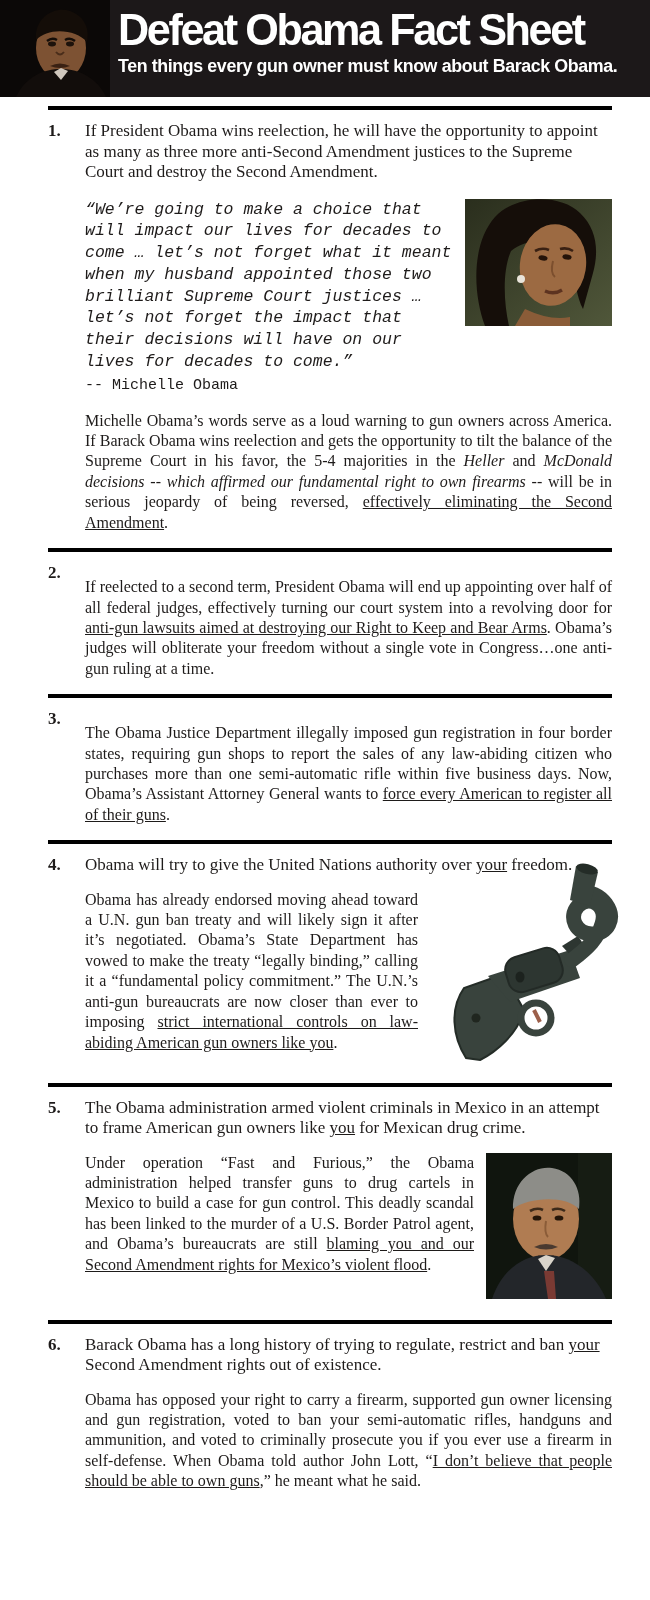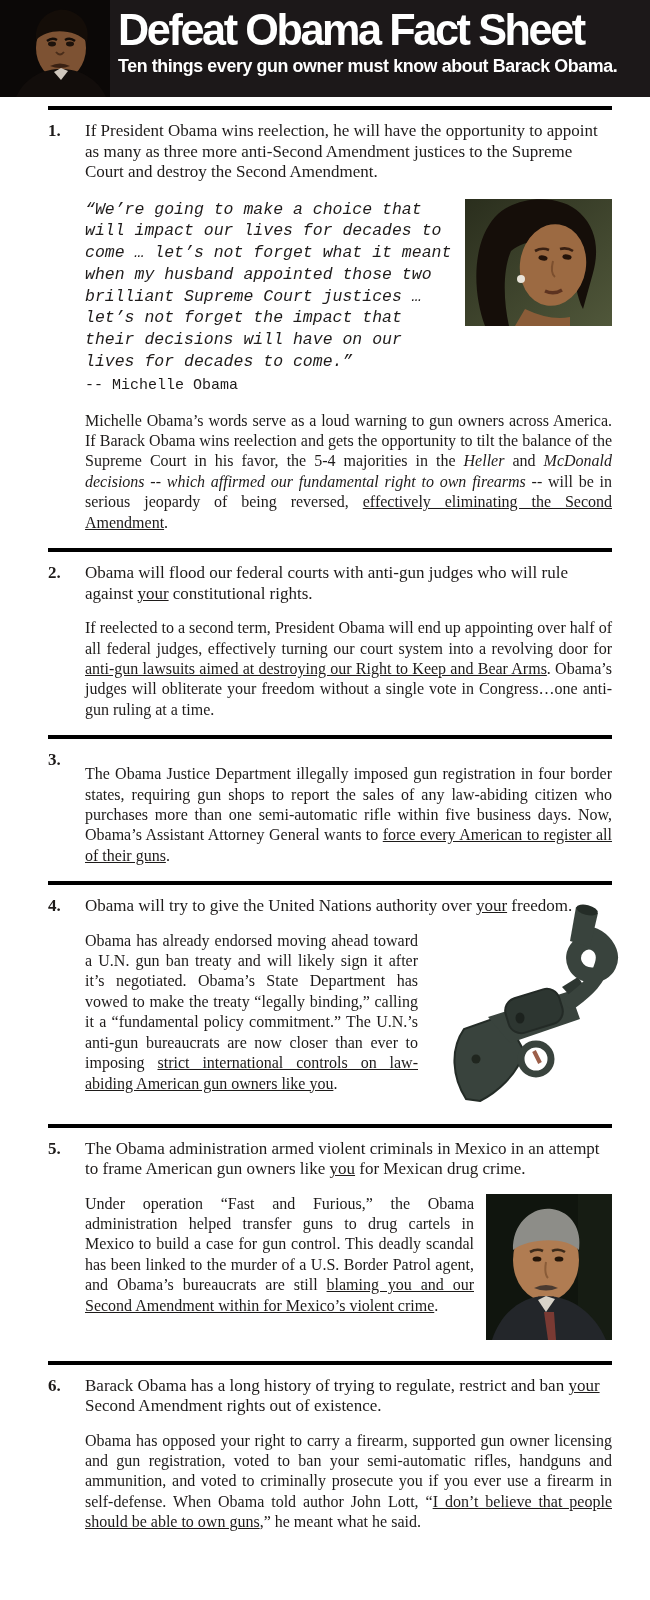--- a/index.html
+++ b/index.html
@@ -99,21 +99,20 @@
           <div class="attribution">-- Michelle Obama</div>
         </div>
         <div class="bodytext para"><span>Michelle Obama’s words serve as a loud warning to gun owners across America.  If Barack Obama wins reelection and gets the opportunity to tilt the balance of the Supreme Court in his favor, the 5-4 majorities in the </span><span class="it">Heller</span><span> and </span><span class="it">McDonald decisions -- which affirmed our fundamental right to own firearms</span><span> -- will be in serious jeopardy of being reversed, </span><span class="ul">effectively eliminating the Second Amendment</span><span>.</span></div>
       </div>
     </div>
 
     <div class="rule"></div>
     <div class="fact">
       <div class="num">2.</div>
       <div class="fact-body">
-        <div class="heading"><span>Obama will flood our federal courts with anti-gun judges who will rule against </span><span class="ul">your</span><span> constitutional rights.</span></div>
         <div class="bodytext"><span>If reelected to a second term, President Obama will end up appointing over half of all federal judges, effectively turning our court system into a revolving door for </span><span class="ul">anti-gun lawsuits aimed at destroying our Right to Keep and Bear Arms</span><span>.  Obama’s judges will obliterate your freedom without a single vote in Congress…one anti-gun ruling at a time.</span></div>
       </div>
     </div>
 
     <div class="rule"></div>
     <div class="fact">
       <div class="num">3.</div>
       <div class="fact-body">
         <div class="bodytext"><span>The Obama Justice Department illegally imposed gun registration in four border states, requiring gun shops to report the sales of any law-abiding citizen who purchases more than one semi-automatic rifle within five business days.  Now, Obama’s Assistant Attorney General wants to </span><span class="ul">force every American to register all of their guns</span><span>.</span></div>
       </div>
@@ -170,21 +169,21 @@
               <ellipse cx="51" cy="65" rx="4.4" ry="2.6" fill="#241508"></ellipse>
               <ellipse cx="73" cy="65" rx="4.4" ry="2.6" fill="#241508"></ellipse>
               <path d="M60,68 q-2,12 2,16" stroke="#8a5c38" stroke-width="2" fill="none"></path>
               <path d="M48,94 q12,-6 24,0 q-12,5 -24,0 Z" fill="#4a3a30"></path>
               <path d="M52,103 q8,5 16,0" stroke="#6e4328" stroke-width="2.6" fill="none"></path>
               <path d="M6,146 C16,116 38,102 60,102 C84,102 108,118 120,146 Z" fill="#23262a"></path>
               <path d="M52,106 l8,12 9,-13 -9,-3 Z" fill="#d9d4ca"></path>
               <path d="M58,118 l4,28 8,0 -2,-28 Z" fill="#7a3a33"></path>
             </svg>
           </span>
-          <span>Under operation “Fast and Furious,” the Obama administration helped transfer guns to drug cartels in Mexico to build a case for gun control.  This deadly scandal has been linked to the murder of a U.S. Border Patrol agent, and Obama’s bureaucrats are still </span><span class="ul">blaming you and our Second Amendment within for Mexico’s violent crime</span><span>.</span>
+          <span>Under operation “Fast and Furious,” the Obama administration helped transfer guns to drug cartels in Mexico to build a case for gun control.  This deadly scandal has been linked to the murder of a U.S. Border Patrol agent, and Obama’s bureaucrats are still </span><span class="ul">blaming you and our Second Amendment rights for Mexico’s violent flood</span><span>.</span>
         </div>
       </div>
     </div>
 
     <div class="rule"></div>
     <div class="fact">
       <div class="num">6.</div>
       <div class="fact-body">
         <div class="heading"><span>Barack Obama has a long history of trying to regulate, restrict and ban </span><span class="ul">your</span><span> Second Amendment rights out of existence.</span></div>
         <div class="bodytext"><span>Obama has opposed your right to carry a firearm, supported gun owner licensing and gun registration, voted to ban your semi-automatic rifles, handguns and ammunition, and voted to criminally prosecute you if you ever use a firearm in self-defense.  When Obama told author John Lott, “</span><span class="ul">I don’t believe that people should be able to own guns</span><span>,” he meant what he said.</span></div>

